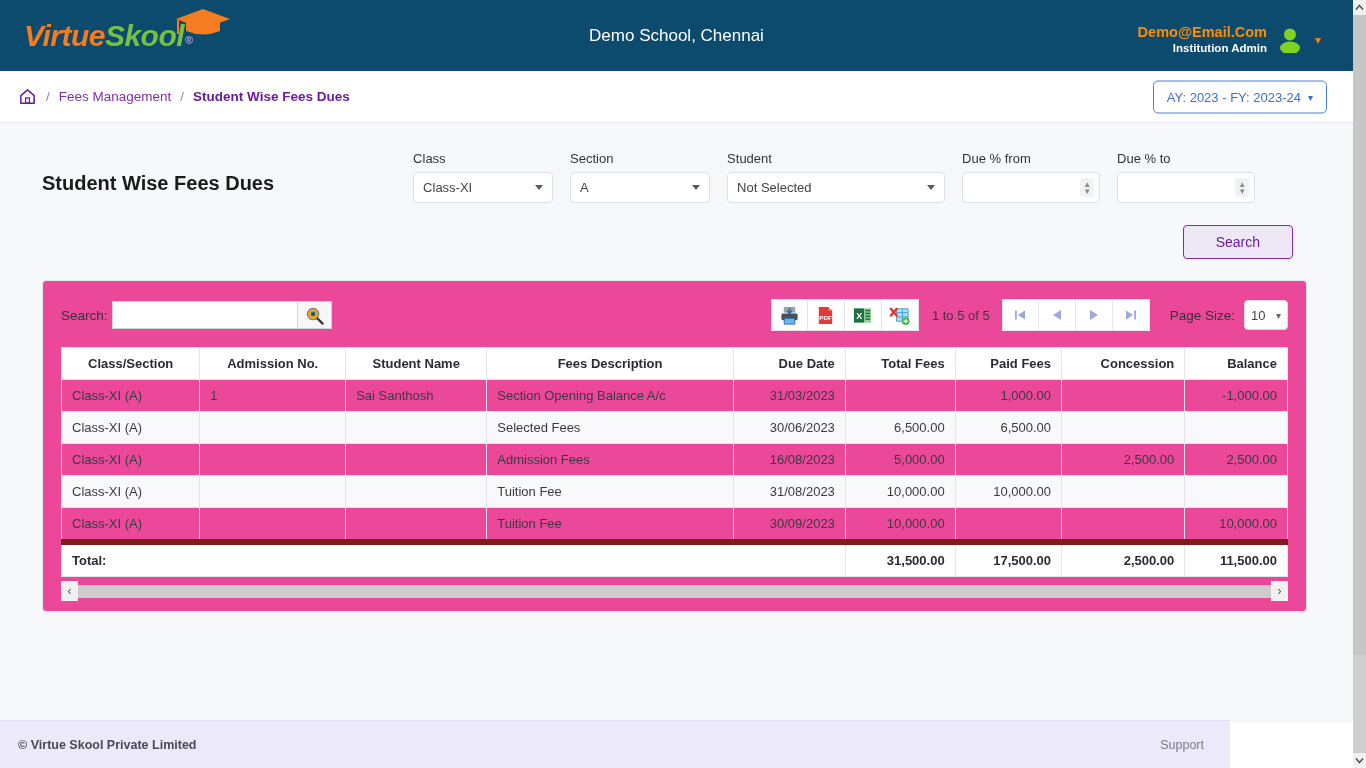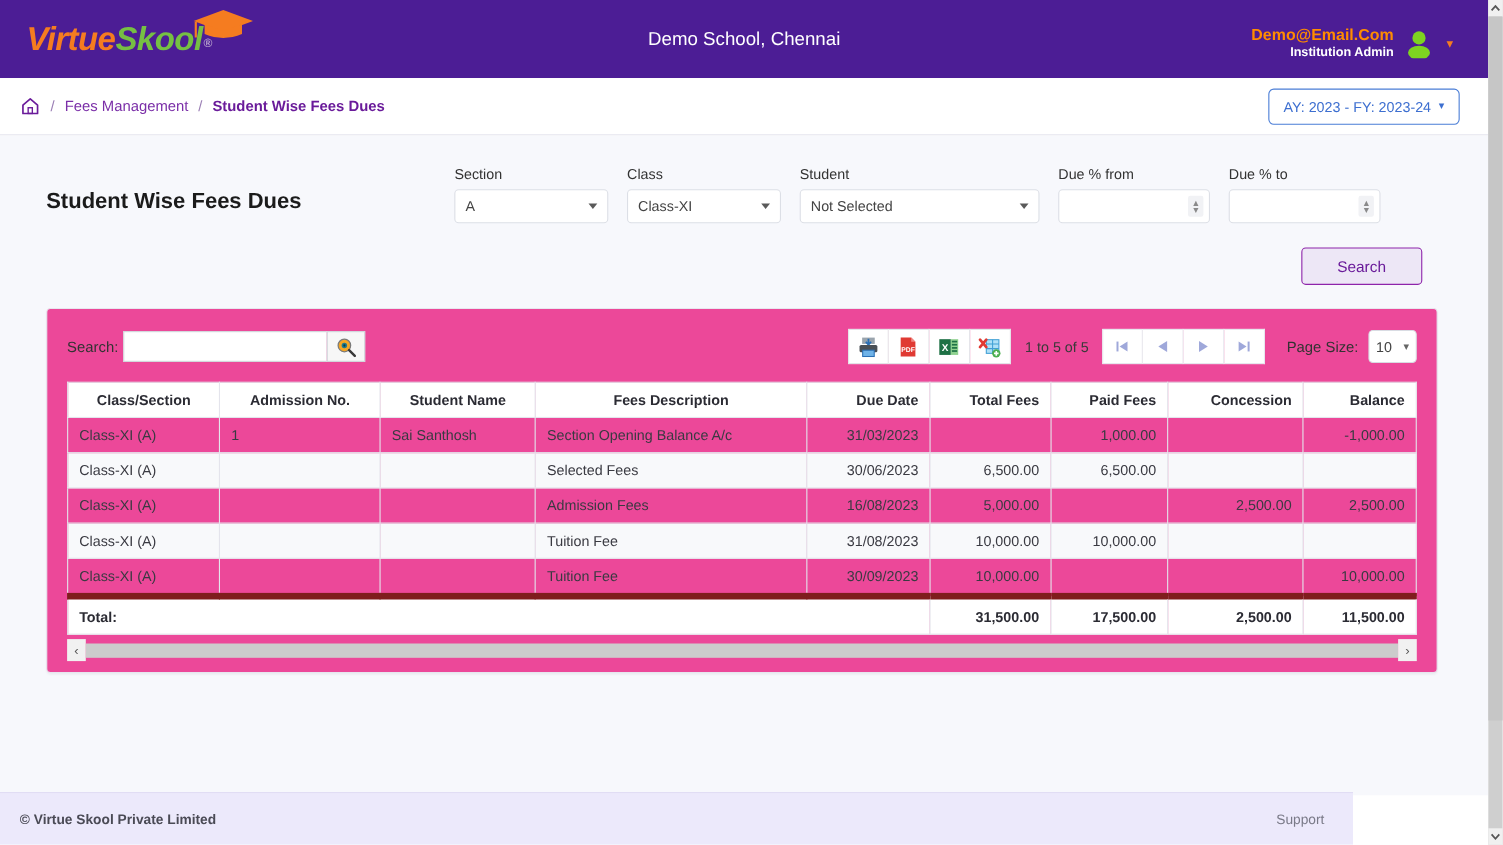--- a/index.html
+++ b/index.html
@@ -15,21 +15,21 @@
   
   .viewport { position:absolute; left:0; top:0; width:1353px; height:768px; overflow:hidden; background:#fff; }
   .scrollbar { position:absolute; right:0; top:0; width:13px; height:768px; background:#cfcfcf; }
   .scrollbar .sb-btn { width:13px; height:15px; background:#f0f0f0; display:flex; align-items:center; justify-content:center; }
   .scrollbar .sb-btn svg { display:block; }
   .scrollbar .sb-thumb { position:absolute; top:15px; left:0; width:13px; height:640px; background:#c6c6c6; }
   .scrollbar .sb-bottom { position:absolute; bottom:0; left:0; }
 
   
   .topbar {
-    height:71px; background:#4c1d95; display:flex; align-items:center;
+    height:71px; background:#0c4a6e; display:flex; align-items:center;
     position:relative;
   }
   .logo { margin-left:24px; display:flex; align-items:flex-end; position:relative; }
   .logo-text { font-size:30px; font-weight:bold; font-style:italic; letter-spacing:-0.5px; line-height:1; }
   .logo .virtue { color:#f57c20; }
   .logo .skool { color:#76c043; }
   .logo .reg { color:#b9a3cf; font-size:11px; font-style:normal; margin-left:1px; position:relative; top:-2px; }
   .cap { position:absolute; left:150px; top:-14px; }
 
   .school-name {
@@ -206,31 +206,31 @@
     </div>
   </div>
 
   <div class="content">
 
     <div class="filters-row">
       <div class="page-title">Student Wise Fees Dues</div>
 
       <div class="filters">
         <div class="field">
+          <span class="field-label">Class</span>
+          <div class="sel w-class">
+            <span>Class-XI</span>
+            <span class="tri"></span>
+          </div>
+        </div>
+
+        <div class="field">
           <span class="field-label">Section</span>
           <div class="sel w-section">
             <span>A</span>
-            <span class="tri"></span>
-          </div>
-        </div>
-
-        <div class="field">
-          <span class="field-label">Class</span>
-          <div class="sel w-class">
-            <span>Class-XI</span>
             <span class="tri"></span>
           </div>
         </div>
 
         <div class="field">
           <span class="field-label">Student</span>
           <div class="sel w-student">
             <span>Not Selected</span>
             <span class="tri"></span>
           </div>

